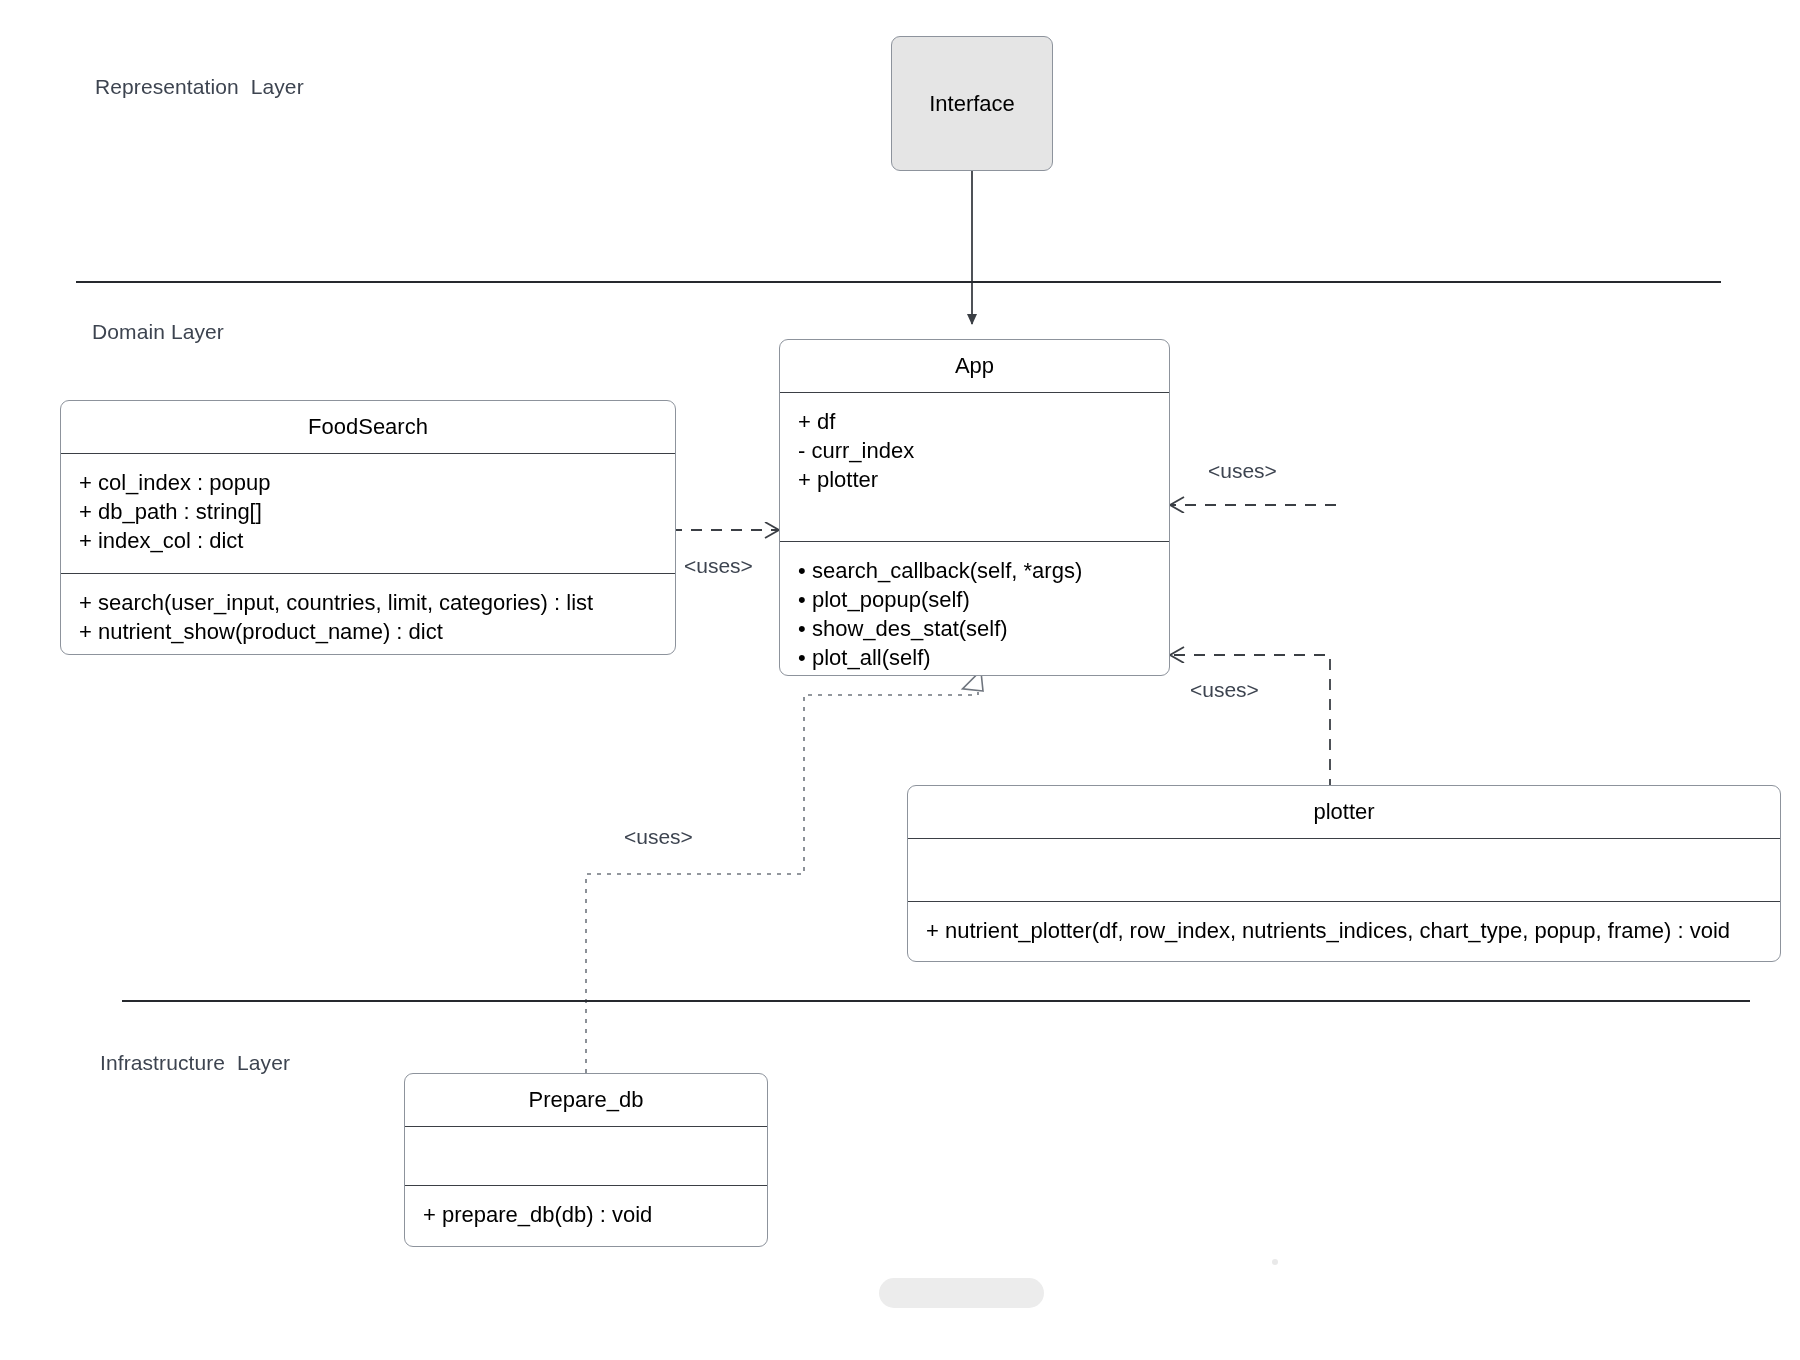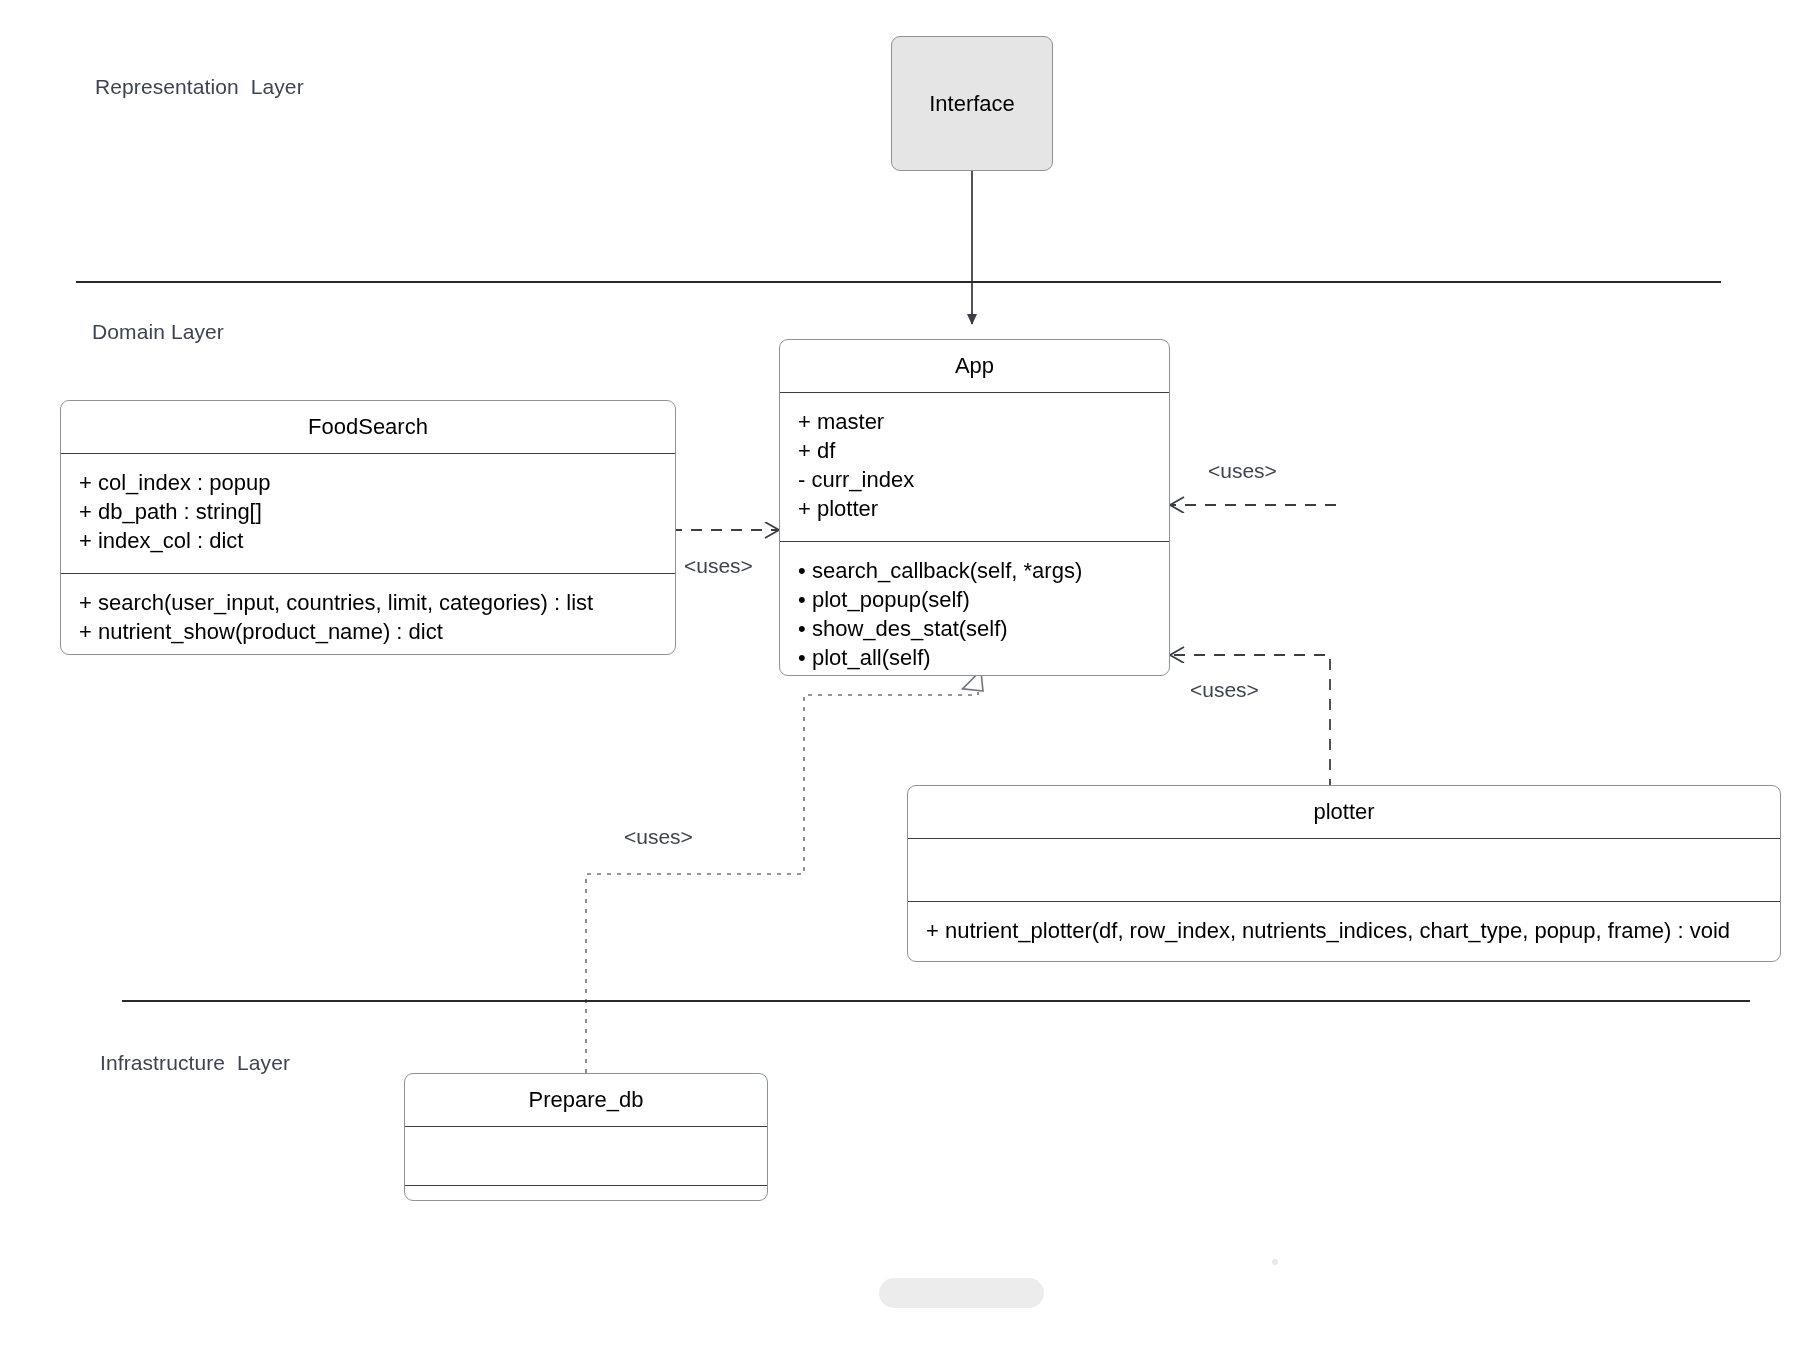--- a/index.html
+++ b/index.html
@@ -185,21 +185,20 @@
       <div class="uml-line">+ nutrient_show(product_name) : dict</div>
     </div>
   </div>
 
   <div class="uml-box" style="left:779px; top:339px; width:391px; height:337px;">
     <div class="uml-title" style="height:52px;justify-content:center;">
       <span>App</span>
     </div>
     <div class="uml-sep"></div>
     <div class="uml-compartment" style="height:148px;">
-      <div class="uml-line">+ master</div>
       <div class="uml-line">+ df</div>
       <div class="uml-line">- curr_index</div>
       <div class="uml-line">+ plotter</div>
     </div>
     <div class="uml-sep"></div>
     <div class="uml-compartment">
       <div class="uml-line bullet">search_callback(self, *args)</div>
       <div class="uml-line bullet">plot_popup(self)</div>
       <div class="uml-line bullet">show_des_stat(self)</div>
       <div class="uml-line bullet">plot_all(self)</div>
@@ -212,21 +211,21 @@
       <span>plotter</span>
     </div>
     <div class="uml-sep"></div>
     <div class="uml-compartment" style="height:62px;"></div>
     <div class="uml-sep"></div>
     <div class="uml-compartment" style="padding-top:14px;">
       <div class="uml-line">+ nutrient_plotter(df, row_index, nutrients_indices, chart_type, popup, frame) : void</div>
     </div>
   </div>
 
-  <div class="uml-box" style="left:404px; top:1073px; width:364px; height:128px;">
+  <div class="uml-box" style="left:404px; top:1073px; width:364px; height:174px;">
     <div class="uml-title" style="height:52px;">
       <span>Prepare_db</span>
     </div>
     <div class="uml-sep"></div>
     <div class="uml-compartment" style="height:58px;"></div>
     <div class="uml-sep"></div>
     <div class="uml-compartment" style="padding-top:14px;">
       <div class="uml-line">+ prepare_db(db) : void</div>
     </div>
   </div>

